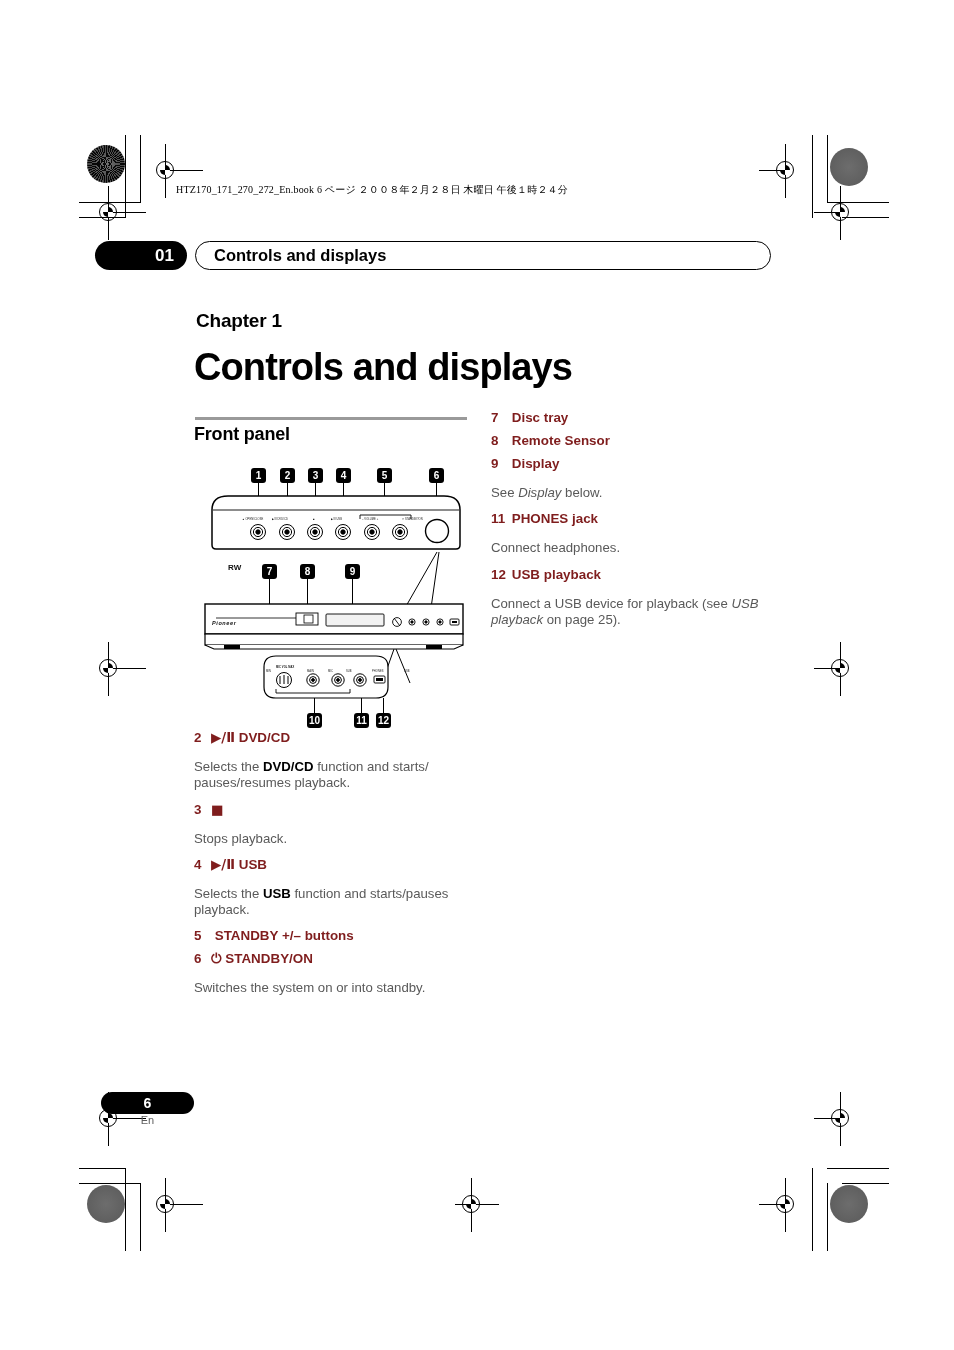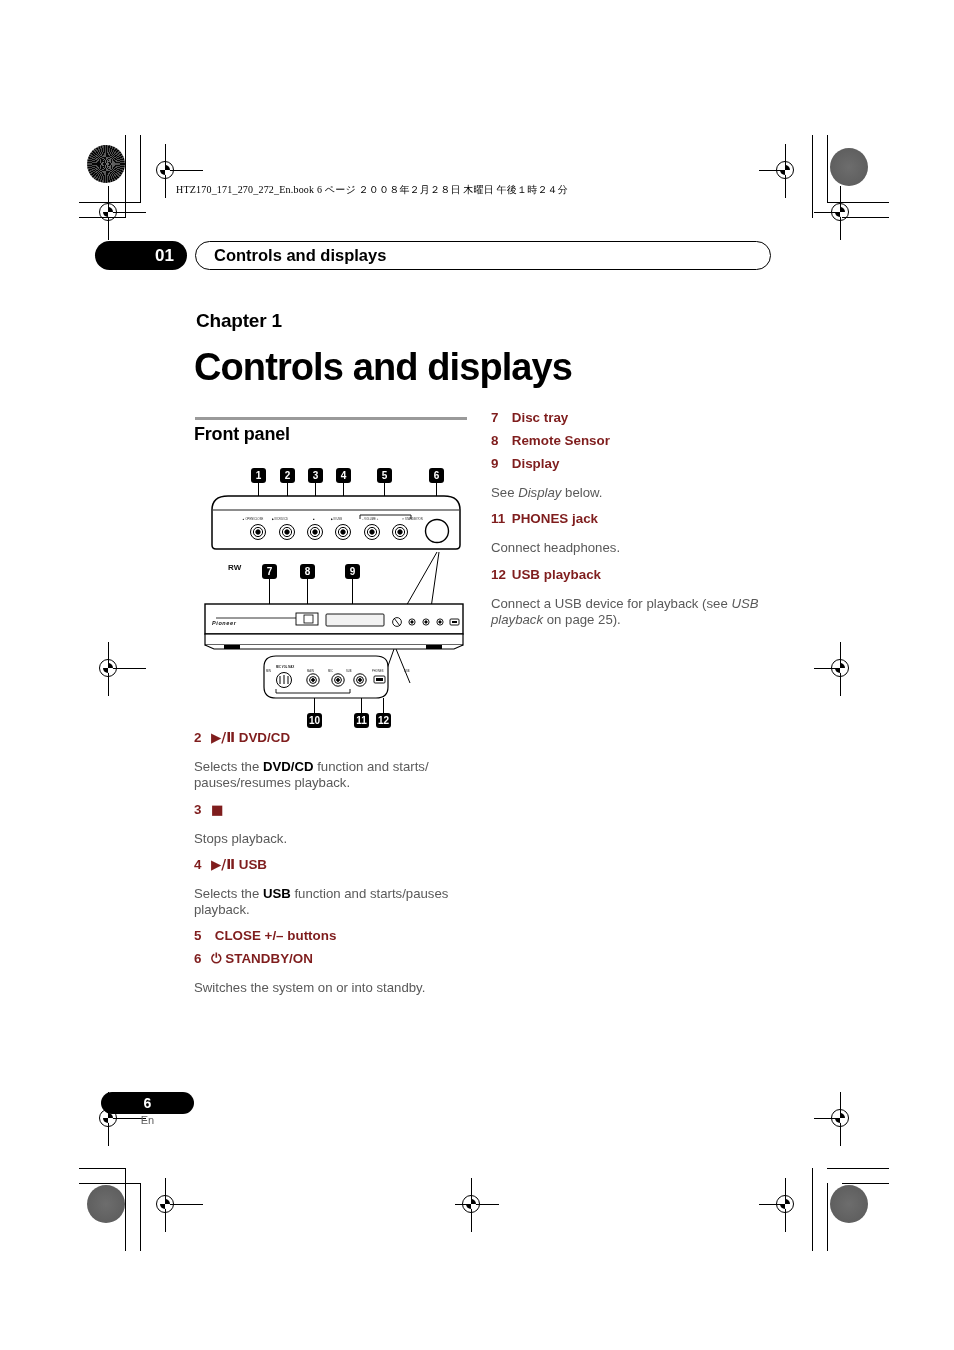--- a/index.html
+++ b/index.html
@@ -335,21 +335,21 @@
 
   <div class="item">
     <div class="hd">
       <span class="n">4</span><span class="gl">▶/Ⅱ</span> <span>USB</span>
     </div>
     <div class="bd">Selects the <b>USB</b> function and starts/pauses playback.</div>
   </div>
 
   <div class="item tight">
     <div class="hd">
-      <span class="n">5</span> <span>CLOSE +/– buttons</span>
+      <span class="n">5</span> <span>STANDBY +/– buttons</span>
     </div>
   </div>
 
   <div class="item">
     <div class="hd">
       <span class="n">6</span><span class="gl">⏻</span> <span>STANDBY/ON</span>
     </div>
     <div class="bd">Switches the system on or into standby.</div>
   </div>
 </div>

